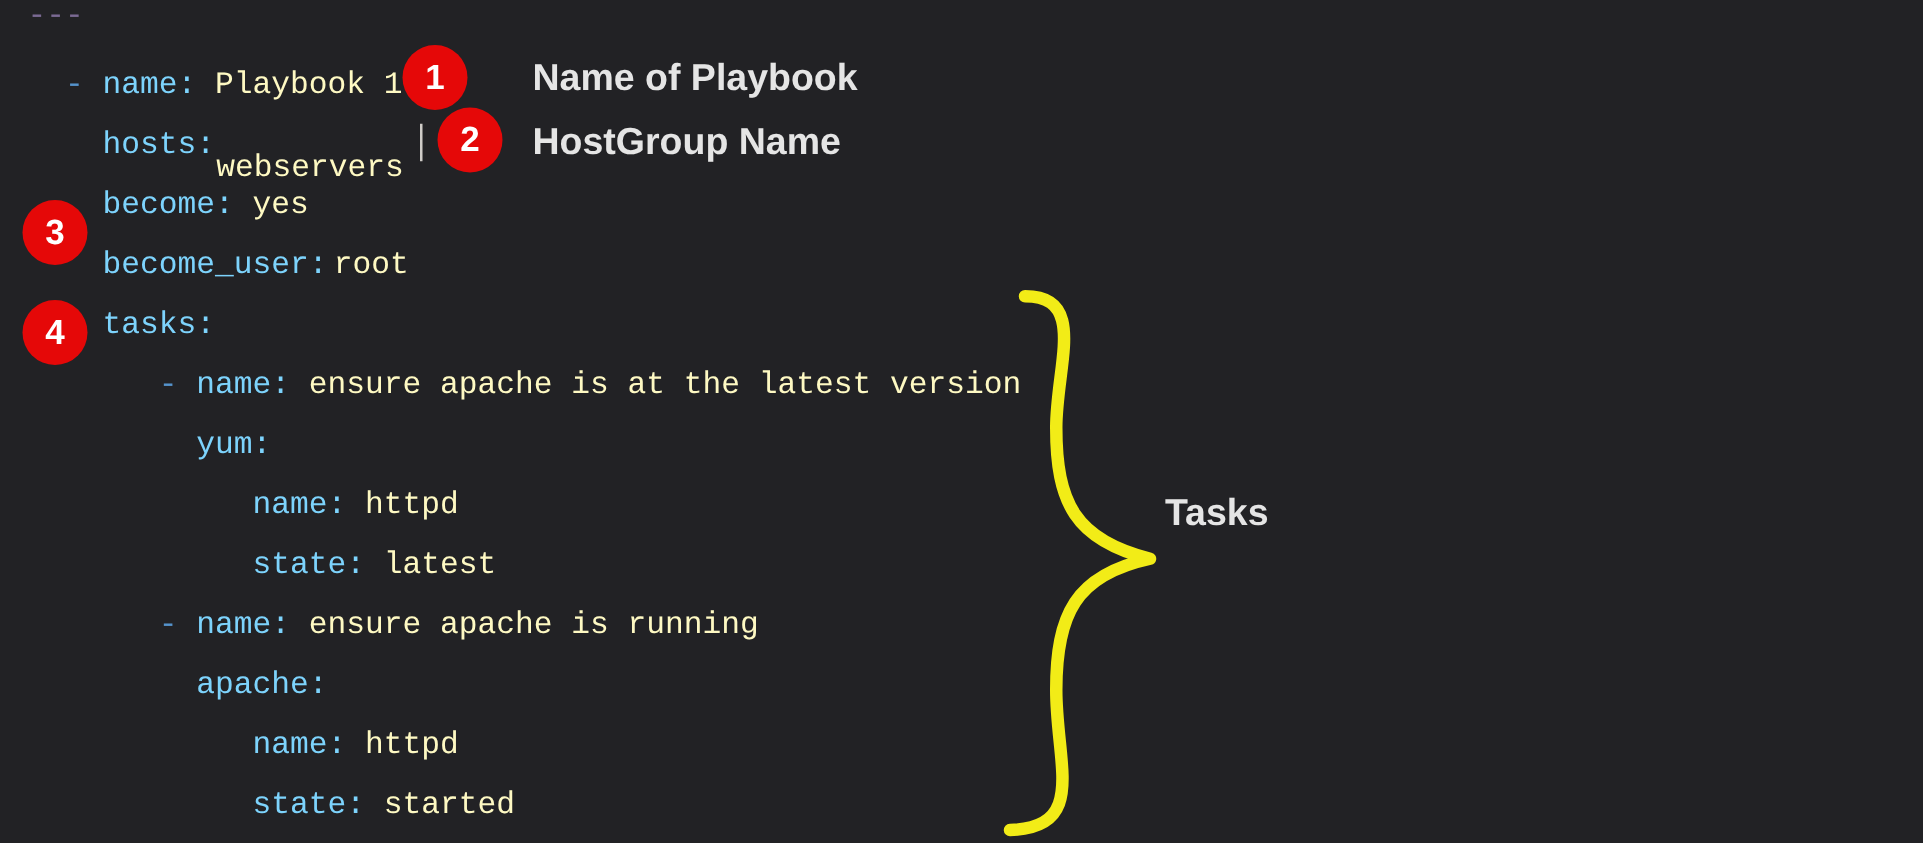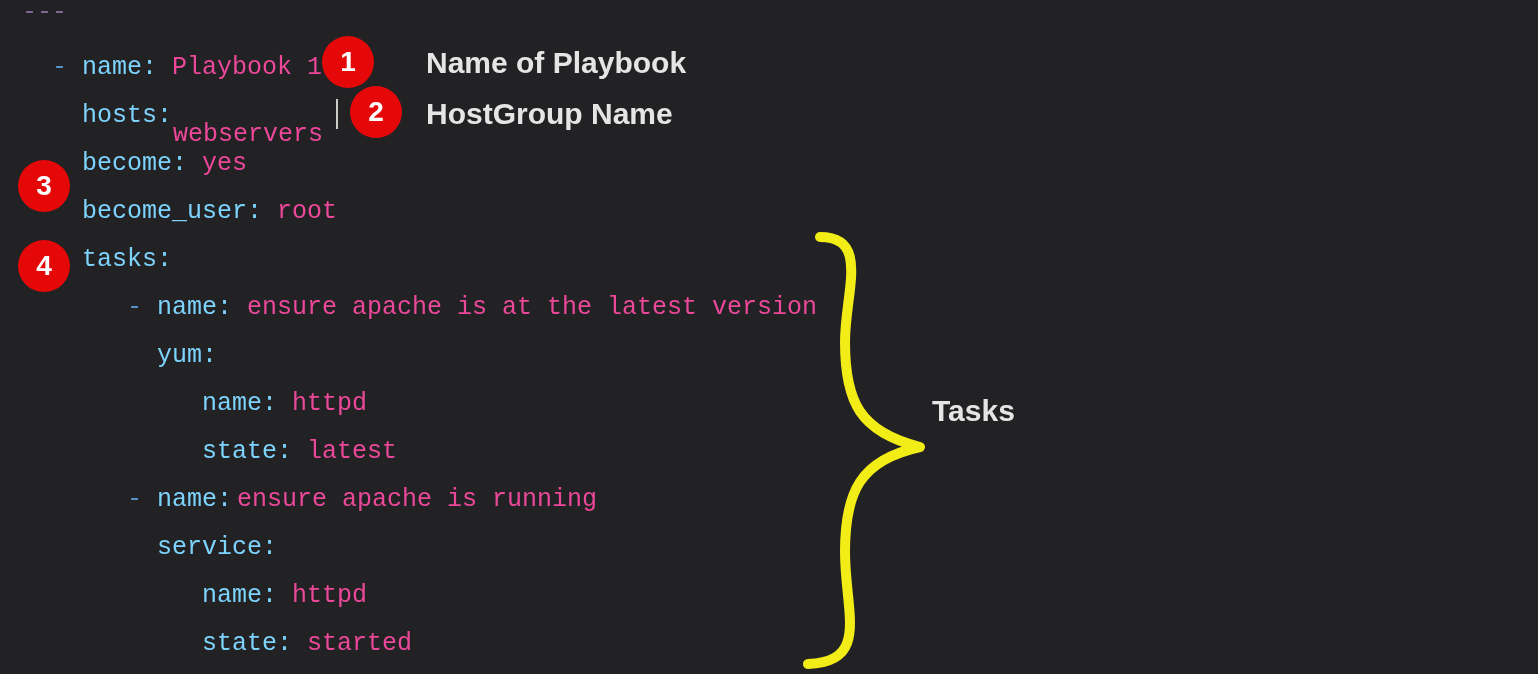--- a/index.html
+++ b/index.html
@@ -19,21 +19,21 @@
   
   .tok {
     position: absolute;
     font-size: 25px;
     line-height: 25px;
     white-space: pre;
     color: #d4d2cf;
   }
   .key   { color: #7dd3fc; }  
   .dash  { color: #5593cc; }  
-  .val   { color: #ec4899; }  
+  .val   { color: #fef9c3; }  
   .triple{ color: #7b6a93; }  
 
   .cursor {
     position: absolute;
     width: 2px;
     height: 30px;
     background: #cfccc8;
   }
 
   
@@ -76,41 +76,41 @@
   <span class="tok val" style="left:157px; top:55px;"> Playbook 1</span>
 
   <span class="tok key" style="left:82px; top:103px;">hosts:</span>
   <span class="tok val" style="left:158px; top:103px;margin-top:19px;"> webservers</span>
   <span class="cursor" style="left:336px; top:99px;"></span>
 
   <span class="tok key" style="left:82px; top:151px;">become:</span>
   <span class="tok val" style="left:187px; top:151px;"> yes</span>
 
   <span class="tok key" style="left:82px; top:199px;">become_user:</span>
-  <span class="tok val" style="left:262px; top:199px;"> root</span>
+  <span class="tok val" style="left:252px; top:199px;"> root</span>
 
   <span class="tok key" style="left:82px; top:247px;">tasks:</span>
 
   <span class="tok dash" style="left:127px; top:295px;">-</span>
   <span class="tok key" style="left:157px; top:295px;">name:</span>
   <span class="tok val" style="left:232px; top:295px;"> ensure apache is at the latest version</span>
 
   <span class="tok key" style="left:157px; top:343px;">yum:</span>
 
   <span class="tok key" style="left:202px; top:391px;">name:</span>
   <span class="tok val" style="left:277px; top:391px;"> httpd</span>
 
   <span class="tok key" style="left:202px; top:439px;">state:</span>
   <span class="tok val" style="left:292px; top:439px;"> latest</span>
 
   <span class="tok dash" style="left:127px; top:487px;">-</span>
   <span class="tok key" style="left:157px; top:487px;">name:</span>
-  <span class="tok val" style="left:222px; top:487px;text-align:right;"> ensure apache is running</span>
+  <span class="tok val" style="left:232px; top:487px;text-align:right;"> ensure apache is running</span>
 
-  <span class="tok key" style="left:157px; top:535px;">service:</span>
+  <span class="tok key" style="left:157px; top:535px;">apache:</span>
 
   <span class="tok key" style="left:202px; top:583px;">name:</span>
   <span class="tok val" style="left:277px; top:583px;"> httpd</span>
 
   <span class="tok key" style="left:202px; top:631px;">state:</span>
   <span class="tok val" style="left:292px; top:631px;"> started</span>
 
   <span class="badge" style="left:322px; top:36px;">1</span>
   <span class="badge" style="left:350px; top:86px;">2</span>
   <span class="badge" style="left:18px; top:160px;">3</span>

